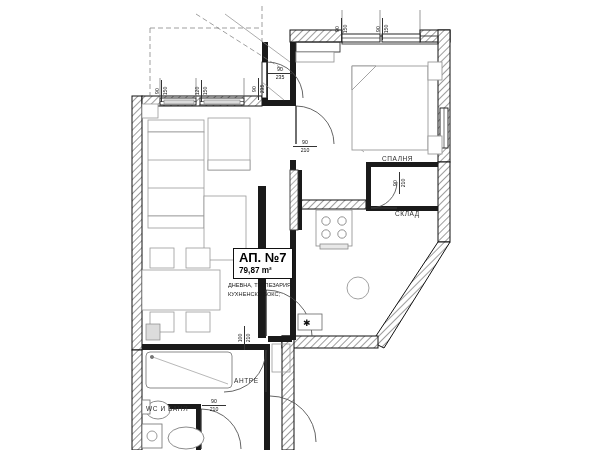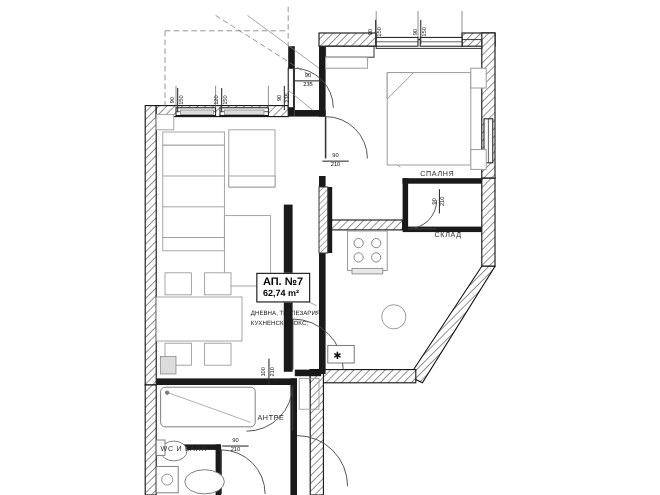--- a/index.html
+++ b/index.html
@@ -2,21 +2,21 @@
 <html><head>
 <meta charset="utf-8">
 <style>
   html,body{margin:0;padding:0;background:#ffffff;}
   body{width:600px;height:450px;font-family:"Liberation Sans",sans-serif;overflow:hidden;}
   #plan{position:relative;width:600px;height:450px;background:#ffffff;}
   svg{display:block;}
   .lbl{position:absolute;font-family:"Liberation Sans",sans-serif;color:#1a1a1a;white-space:nowrap;}
   .room-name{font-size:6.5px;letter-spacing:.6px;color:#2b2b2b;}
   .apt-box{position:absolute;border:1.1px solid #111;background:#fff;padding:2px 5px 3px 5px;line-height:1.12;}
-  .apt-id{font-size:10px;font-weight:bold;color:#000;}
+  .apt-id{font-size:13px;font-weight:bold;color:#000;}
   .apt-area{font-size:8.2px;font-weight:bold;color:#000;}
   .apt-desc{position:absolute;font-size:5.6px;line-height:1.5;color:#1a1a1a;white-space:nowrap;}
   .dim{position:absolute;text-align:center;font-size:5.2px;color:#111;line-height:1.25;}
   .dim .num{display:block;padding:0 2px;}
   .dim .top{border-bottom:.8px solid #333;}
   .dim.vert{transform-origin:center center;transform:rotate(-90deg);}
 </style>
 </head>
 <body>
 
@@ -198,21 +198,21 @@
       <line x1="380" y1="10" x2="380" y2="34"></line>
       <line x1="420" y1="10" x2="420" y2="34"></line>
       <line x1="160" y1="78" x2="160" y2="98"></line>
       <line x1="196" y1="78" x2="196" y2="98"></line>
       <line x1="244" y1="78" x2="244" y2="98"></line>
     </g>
   </svg>
 
   <div class="apt-box" style="left:233px;top:248px;">
     <div class="apt-id">АП. №7</div>
-    <div class="apt-area">62,74 m²</div>
+    <div class="apt-area">79,87 m²</div>
   </div>
   <div class="apt-desc" style="left:228px;top:281px;">ДНЕВНА, ТРАПЕЗАРИЯ,</div>
   <div class="apt-desc" style="left:228px;top:290px;">КУХНЕНСКИ БОКС;</div>
 
   <div class="lbl room-name" style="left:382px;top:155px;">СПАЛНЯ</div>
   <div class="lbl room-name" style="left:395px;top:210px;">СКЛАД</div>
   <div class="lbl room-name" style="left:234px;top:377px;">АНТРЕ</div>
   <div class="lbl room-name" style="left:146px;top:405px;">WC И БАНЯ</div>
 
   <div class="dim vert" style="left:330px;top:22px;width:22px;">

